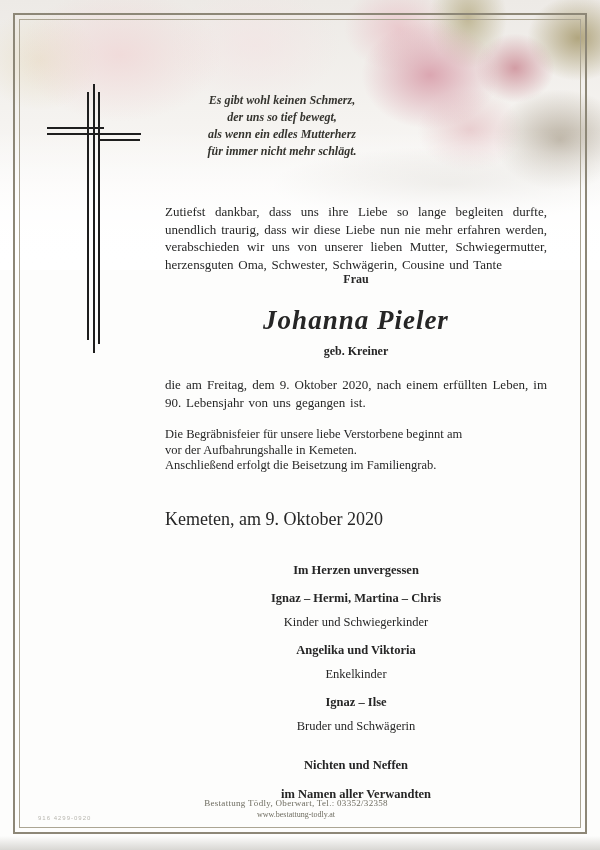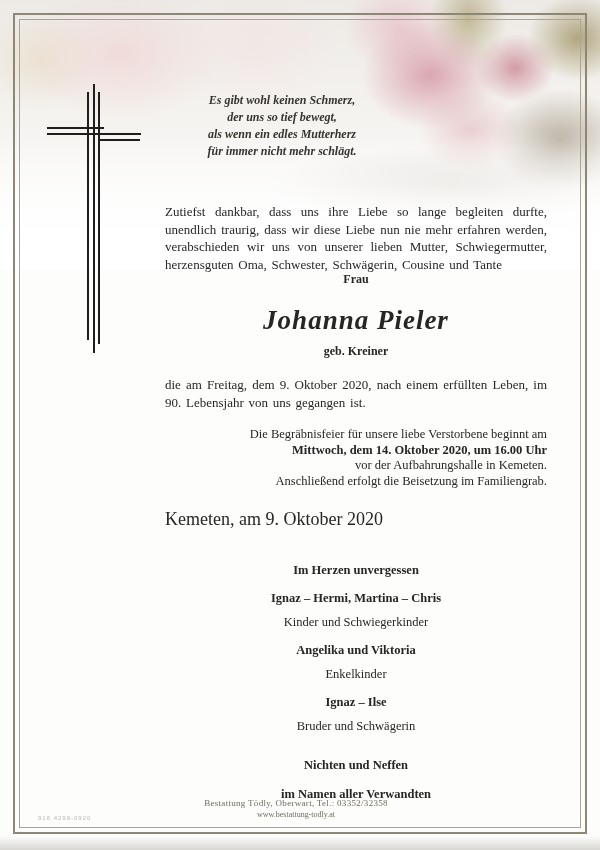--- a/index.html
+++ b/index.html
@@ -64,21 +64,21 @@
     position: absolute; left: 152px; top: 92px; width: 260px;
     text-align: center; font-style: italic; font-weight: bold;
     font-size: 12px; line-height: 17px; color: #35342f;
   }
   .col { position: absolute; left: 165px; width: 382px; }
   .intro  { top: 203px; text-align: justify; font-size: 13px; line-height: 17.5px; word-spacing: 1.5px; }
   .salutation { top: 272px; text-align: center; font-weight: bold; font-size: 12px; }
   .name   { top: 305px; text-align: center; font-weight: bold; font-style: italic; font-size: 27px; letter-spacing: 1px; }
   .maiden { top: 344px; text-align: center; font-weight: bold; font-size: 12px; }
   .death  { top: 376px; text-align: justify; font-size: 13px; line-height: 17.5px; word-spacing: 1.5px; }
-  .funeral { top: 427px; text-align: right; font-size: 12.5px; line-height: 15.5px; }
+  .funeral { top: 427px; text-align: left; font-size: 12.5px; line-height: 15.5px; }
   .funeral .b { font-weight: bold; }
   .dateline { top: 509px; text-align: left; font-size: 18px; }
   .mourners { top: 563px; text-align: center; font-size: 12.5px; }
   .mourners .head { font-weight: bold; }
   .entry { margin-top: 13px; }
   .entry .names { font-weight: bold; margin-bottom: 0; }
   .entry .rel { margin-top: 9px; }
   .closing { font-weight: bold; margin-top: 24px; }
   .closing2 { font-weight: bold; margin-top: 14px; }
   .footer {
@@ -124,21 +124,20 @@
   <div class="col intro">Zutiefst dankbar, dass uns ihre Liebe so lange begleiten durfte, unendlich traurig, dass wir diese Liebe nun nie mehr erfahren werden, verabschieden wir uns von unserer lieben Mutter, Schwiegermutter, herzensguten Oma, Schwester, Schwägerin, Cousine und Tante</div>
 
   <div class="col salutation">Frau</div>
   <div class="col name">Johanna Pieler</div>
   <div class="col maiden">geb. Kreiner</div>
 
   <div class="col death">die am Freitag, dem 9. Oktober 2020, nach einem erfüllten Leben, im 90. Lebensjahr von uns gegangen ist.</div>
 
   <div class="col funeral">
     <div>Die Begräbnisfeier für unsere liebe Verstorbene beginnt am</div>
-    <div class="b">Mittwoch, dem 14. Oktober 2020, um 16.00 Uhr</div>
     <div>vor der Aufbahrungshalle in Kemeten.</div>
     <div>Anschließend erfolgt die Beisetzung im Familiengrab.</div>
   </div>
 
   <div class="col dateline">Kemeten, am 9. Oktober 2020</div>
 
   <div class="col mourners">
     <div class="head">Im Herzen unvergessen</div>
 
     <div class="entry">

